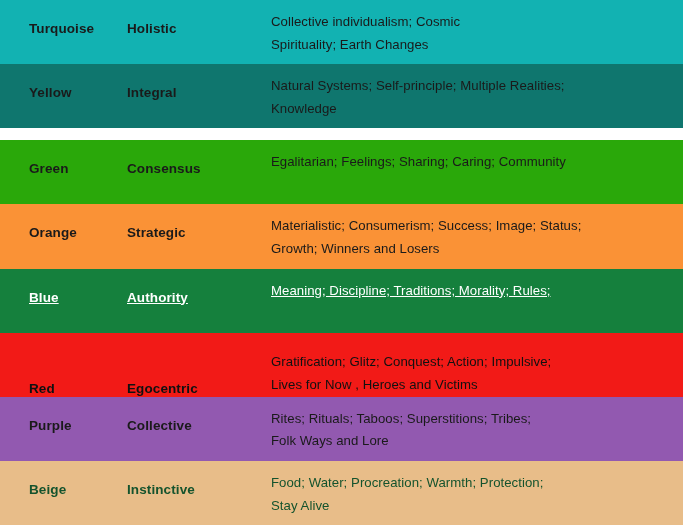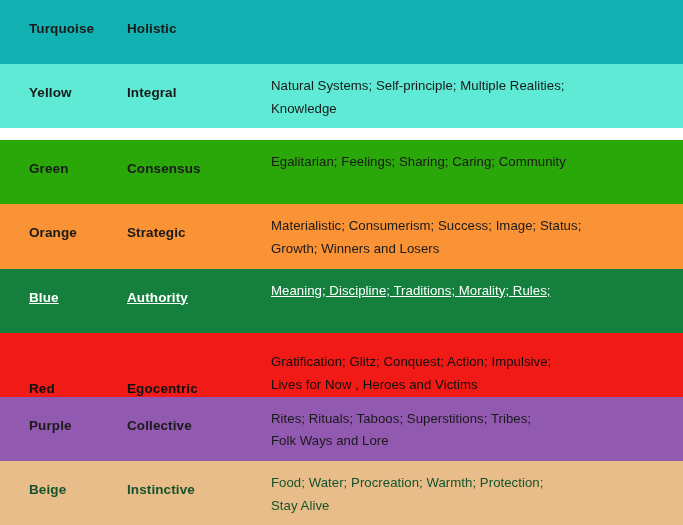--- a/index.html
+++ b/index.html
@@ -63,22 +63,26 @@
     white-space: nowrap;
   }
 </style>
 </head>
 <body>
 
 <div id="spiral-table">
     <div class="level-row" style="background-color: rgb(18, 178, 178); color: rgb(26, 26, 26);">
       <div class="cell-color-name">Turquoise</div>
       <div class="cell-thinking">Holistic</div>
+      <div class="cell-values">
+        <span class="value-line">Collective individualism; Cosmic</span>
+        <span class="value-line">Spirituality; Earth Changes</span>
+      </div>
     </div>
-    <div class="level-row" style="background-color: #5eead4; color: rgb(26, 26, 26);">
+    <div class="level-row" style="background-color: #0f766e; color: rgb(26, 26, 26);">
       <div class="cell-color-name">Yellow</div>
       <div class="cell-thinking">Integral</div>
       <div class="cell-values">
         <span class="value-line">Natural Systems; Self-principle; Multiple Realities;</span>
         <span class="value-line">Knowledge</span>
       </div>
     </div>
     <div class="level-row" style="background-color: rgb(42, 168, 10); color: rgb(26, 26, 26); margin-top: 12px;">
       <div class="cell-color-name">Green</div>
       <div class="cell-thinking">Consensus</div>

